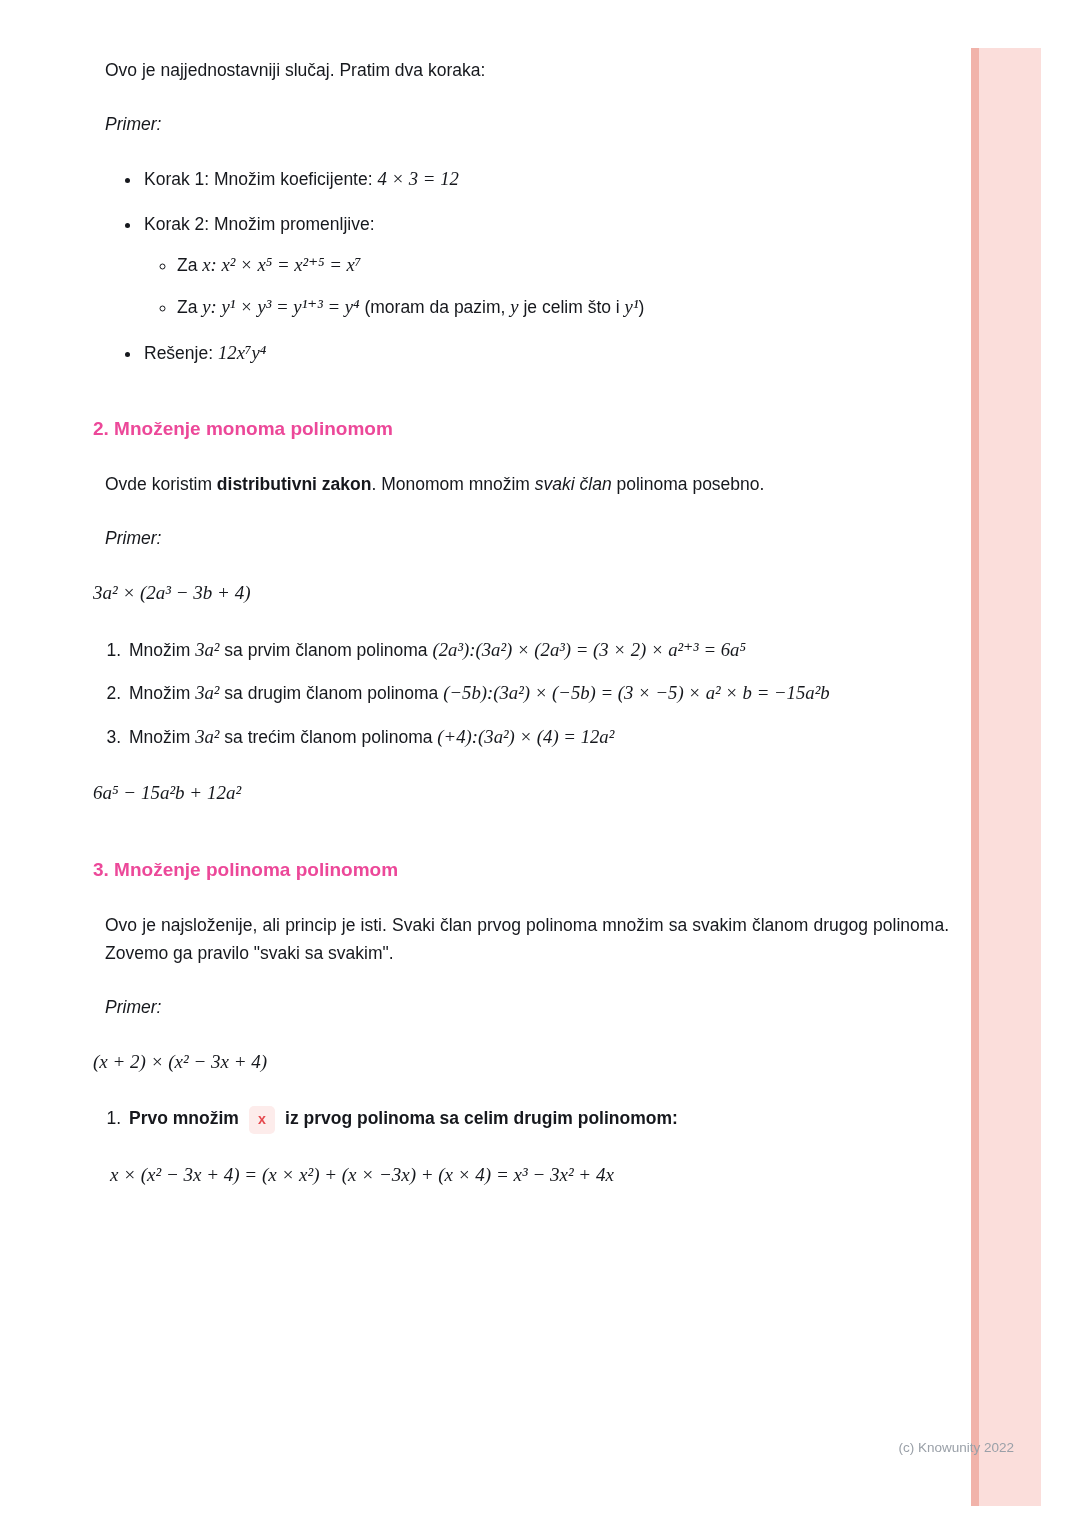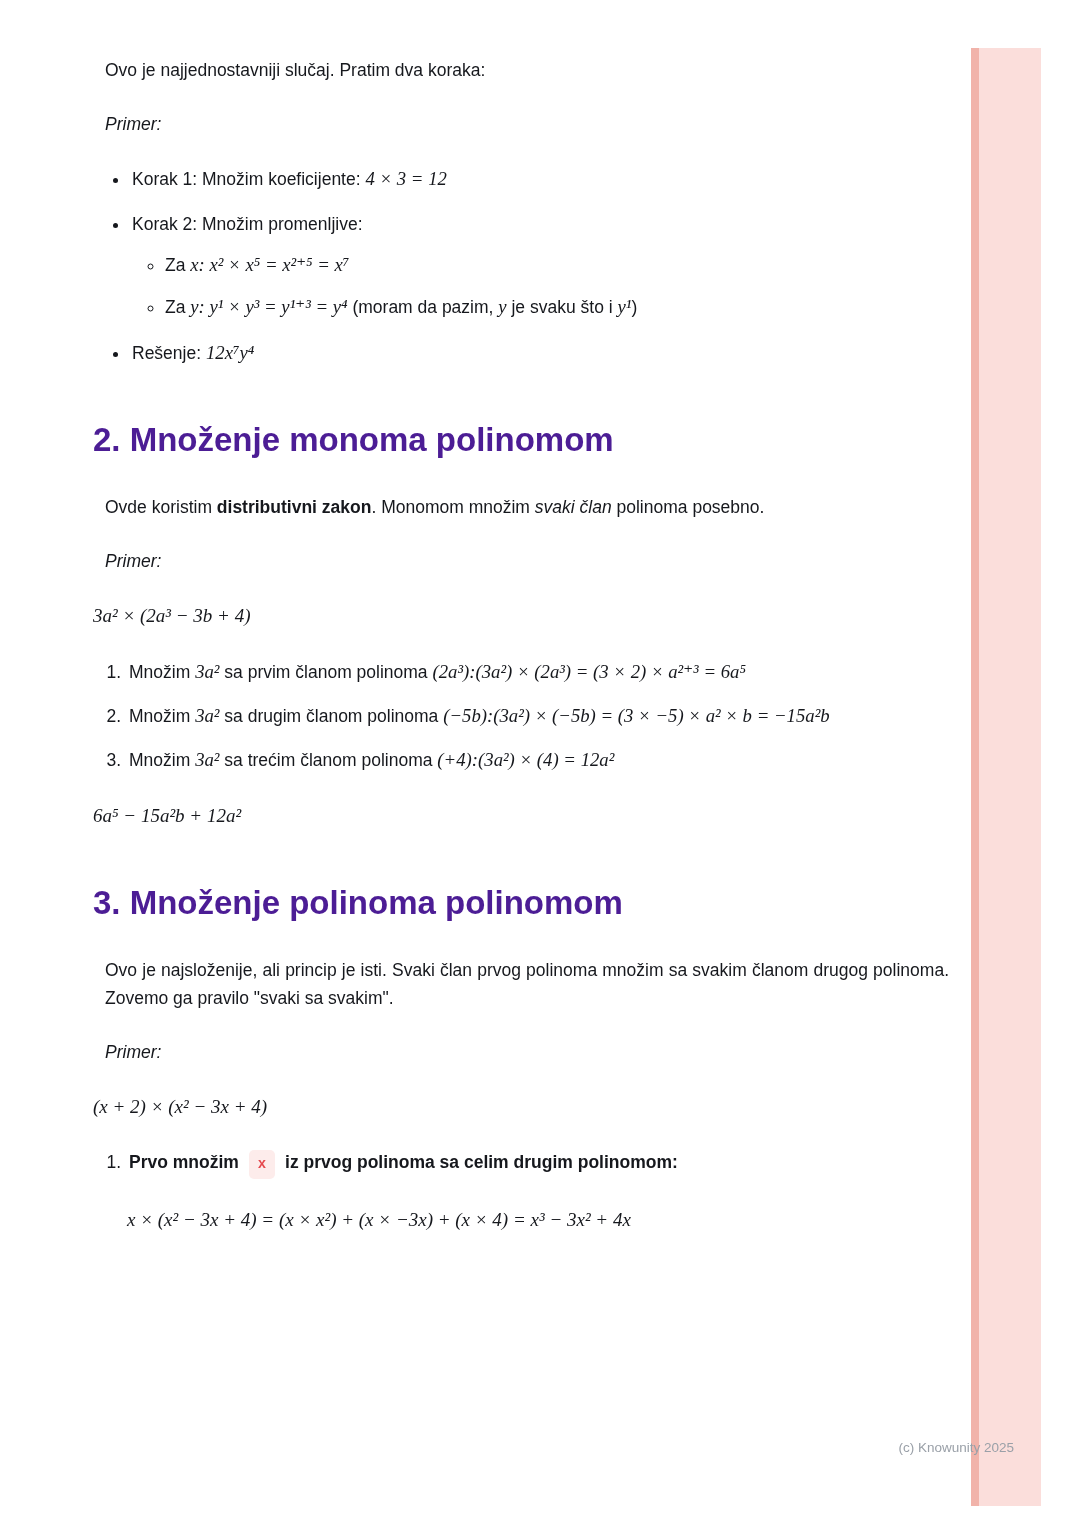--- a/index.html
+++ b/index.html
@@ -36,34 +36,34 @@
     font-family: "Liberation Serif", "DejaVu Serif", serif;
     font-style: italic;
     font-size: 1.07em;
   }
   .math-line {
     font-family: "Liberation Serif", "DejaVu Serif", serif;
     font-style: italic;
     font-size: 19px;
     margin: 26px 0;
   }
-  .math-line.indented { margin-left: 34px; }
+  .math-line.indented { margin-left: 17px; }
 
   .num-list { margin: 22px 0; padding-left: 33px; }
   .num-item { margin: 14px 0; padding-left: 3px; }
 
   .bullet-list { margin: 26px 0; padding-left: 33px; }
-  .bullet-item { margin: 16px 4px; padding-left: 2px; }
+  .bullet-item { margin: 16px 16px; padding-left: 2px; }
 
   .sub-list { list-style-type: circle; margin: 10px 0; padding-left: 33px; }
   .sub-item { margin: 12px 0; }
 
   .section-heading {
-    color: #4c1d95;
-    font-size: 33px;
+    color: #ec4899;
+    font-size: 19px;
     font-weight: 700;
     margin: 46px 0 26px 0;
   }
 
   strong { font-weight: 700; }
   em { font-style: italic; }
 
   .inline-code {
     font-family: "Liberation Mono", "DejaVu Sans Mono", monospace;
     background: #fdeceb;
@@ -76,36 +76,36 @@
     display: inline-block;
   }
 </style>
 </head>
 <body>
 
 <div class="page">
 
   <div class="accent-bar accent-bar-dark"></div>
   <div class="accent-bar accent-bar-light"></div>
-  <div class="watermark">(c) Knowunity 2025</div>
+  <div class="watermark">(c) Knowunity 2022</div>
 
   <div class="content">
 
     <p class="para">Ovo je najjednostavniji slučaj. Pratim dva koraka:</p>
 
 
     <p class="para primer">Primer:</p>
 
 
     <ul class="bullet-list">
       <li class="bullet-item"><span>Korak 1: Množim koeficijente: </span><span class="math">4 × 3 = 12</span></li>
       <li class="bullet-item"><span>Korak 2: Množim promenljive:</span>
         <ul class="sub-list">
           <li class="sub-item"><span>Za </span><span class="math">x: x² × x⁵ = x²⁺⁵ = x⁷</span></li>
-          <li class="sub-item"><span>Za </span><span class="math">y: y¹ × y³ = y¹⁺³ = y⁴</span><span> (moram da pazim, </span><span class="math">y</span><span> je svaku što i </span><span class="math">y¹</span><span>)</span></li>
+          <li class="sub-item"><span>Za </span><span class="math">y: y¹ × y³ = y¹⁺³ = y⁴</span><span> (moram da pazim, </span><span class="math">y</span><span> je celim što i </span><span class="math">y¹</span><span>)</span></li>
         </ul>
       </li>
       <li class="bullet-item"><span>Rešenje: </span><span class="math">12x⁷y⁴</span></li>
     </ul>
 
     <h2 class="section-heading">2. Množenje monoma polinomom</h2>
 
     <p class="para justify"><span>Ovde koristim </span><strong>distributivni zakon</strong><span>. Monomom množim </span><em>svaki član</em><span> polinoma posebno.</span></p>
 
     <p class="para primer">Primer:</p>

